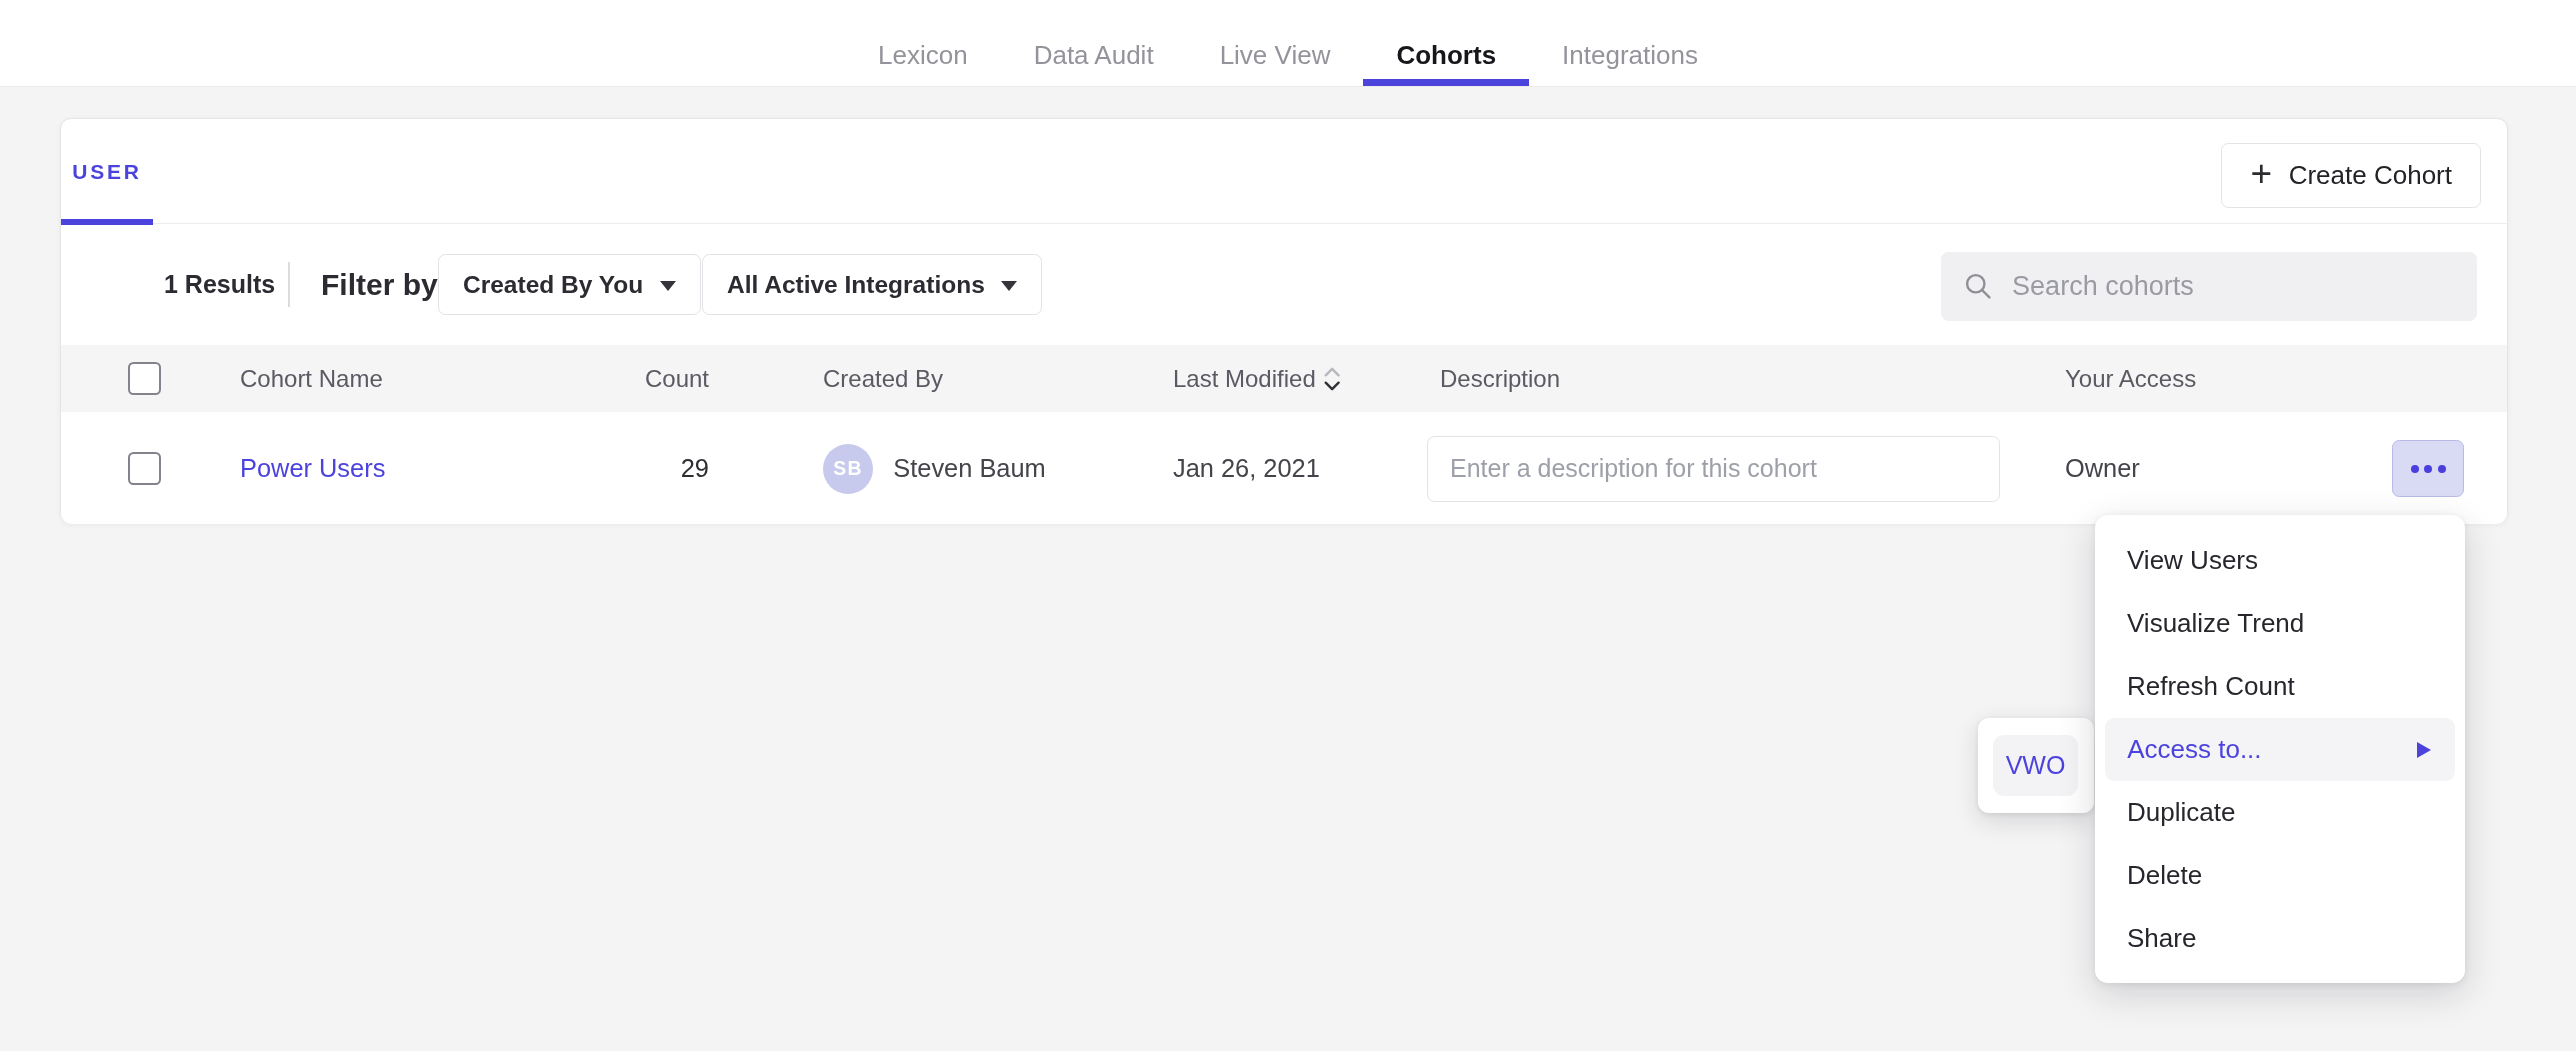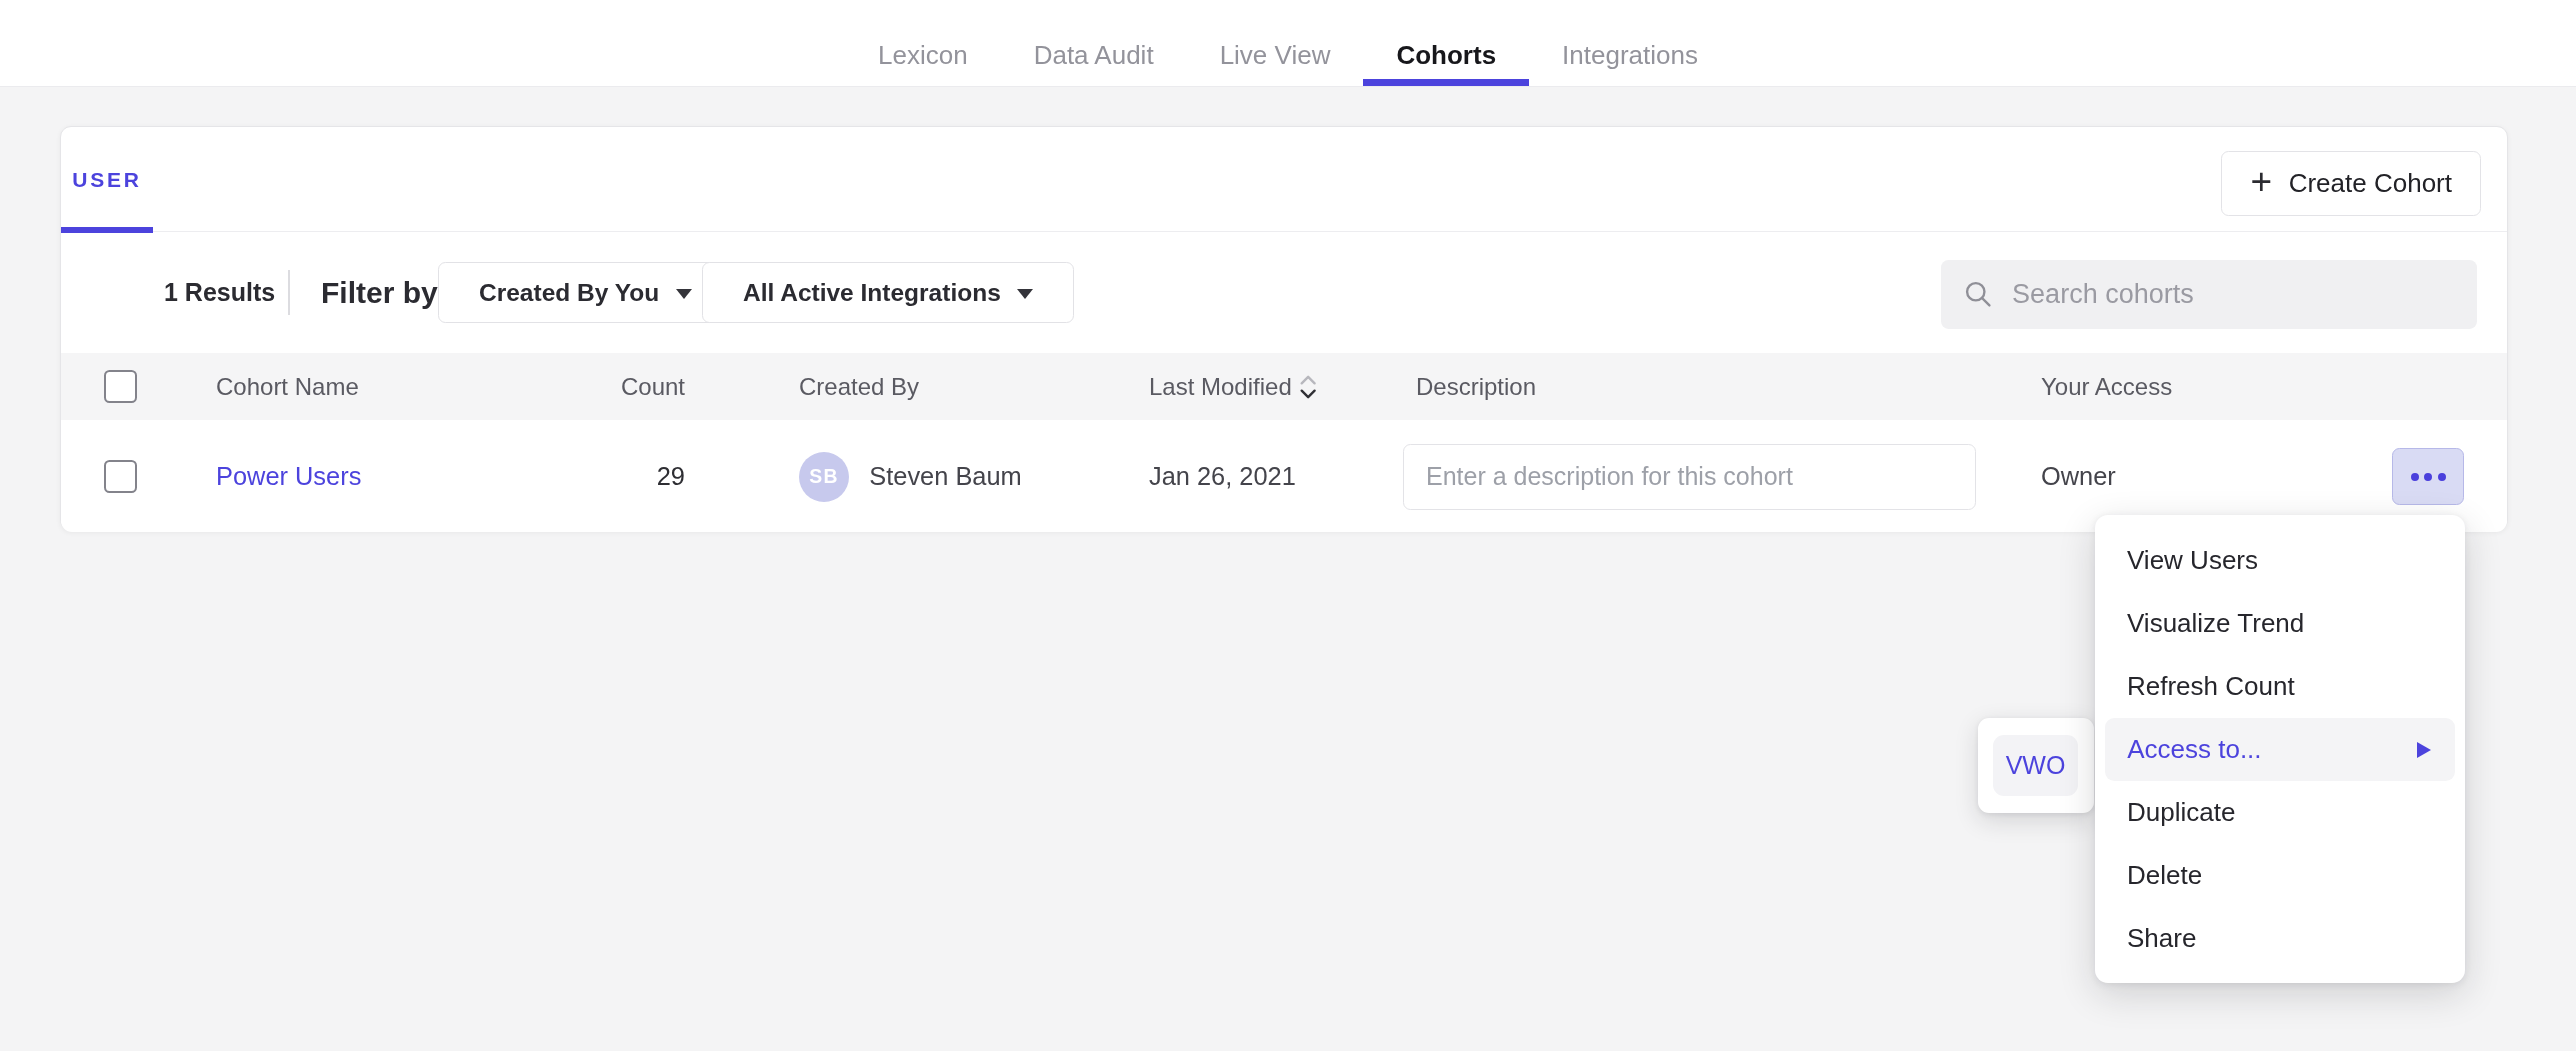--- a/index.html
+++ b/index.html
@@ -22,21 +22,21 @@
     font-size:26px; color:#93939b; cursor:pointer; white-space:nowrap;
   }
   .nav-item.active { color:#17171b; font-weight:700; }
   .nav-underline {
     position:absolute; left:0; bottom:0; width:100%; height:7.4px;
     background:var(--accent);
   }
 
   
   .card {
-    position:absolute; left:60px; top:126px; width:2448px; height:405px;
+    position:absolute; left:60px; top:118px; width:2448px; height:405px;
     background:#ffffff; border:0.9px solid #e5e5e8; border-radius:11px;
     box-shadow:0 1.8px 5.5px rgba(23,23,26,.05);
   }
   .tabs-row {
     position:absolute; top:0; left:0; right:0; height:105px;
     border-bottom:0.9px solid #ededf0; border-radius:11px 11px 0 0;
   }
   .user-tab {
     position:absolute; left:0; top:0; width:92px; height:105px;
     display:flex; align-items:center; justify-content:center;
@@ -59,21 +59,21 @@
   .results-label {
     position:absolute; left:103px; top:105px; height:121px;
     display:flex; align-items:center; font-size:25px; font-weight:700; color:#2b2b31;
   }
   .v-divider { position:absolute; left:227px; top:143px; width:1.8px; height:45px; background:#dcdce0; }
   .filterby-label {
     position:absolute; left:260px; top:105px; height:121px;
     display:flex; align-items:center; font-size:30px; font-weight:700; color:#2b2b31;
   }
   .dd-btn {
-    position:absolute; top:135px; height:61px; padding:0 40px;
+    position:absolute; top:135px; height:61px; padding:0 24px;
     display:inline-flex; align-items:center; gap:16.6px;
     background:#fff; border:1.4px solid #e2e2e6; border-radius:7.4px;
     font-size:24.5px; font-weight:700; color:#2b2b31; cursor:pointer; white-space:nowrap;
   }
   .dd-created { left:377px; }
   .dd-integrations { left:641px; }
   .caret-down {
     width:0; height:0; border-left:8.3px solid transparent; border-right:8.3px solid transparent;
     border-top:10.2px solid #34343a; margin-top:2.8px;
   }
@@ -90,21 +90,21 @@
 
   
   .thead {
     position:absolute; left:0; right:0; top:226px; height:67px;
     background:#f5f5f6; font-size:24px; color:#5a5a62;
   }
   .trow {
     position:absolute; left:0; right:0; top:294px; height:111px;
     font-size:25.4px; color:#44444b; background:#fff; border-radius:0 0 11px 11px;
   }
-  .cell { position:absolute; top:0; height:100%; display:flex; align-items:center; }
+  .cell { position:absolute; top:0; height:100%; display:flex; align-items:center;margin-left:24px; }
   .col-check    { left:43px; }
   .col-name     { left:155px; }
   .col-count    { left:480px; width:144px; justify-content:flex-end; }
   .col-created  { left:738px; gap:20.3px; }
   .col-modified { left:1088px; gap:6px; }
   .col-desc     { left:1355px; }
   .col-access   { left:1980px; }
   .cbx {
     width:33px; height:33px; background:#fff;
     border:2.3px solid #83838b; border-radius:5.5px; cursor:pointer;

